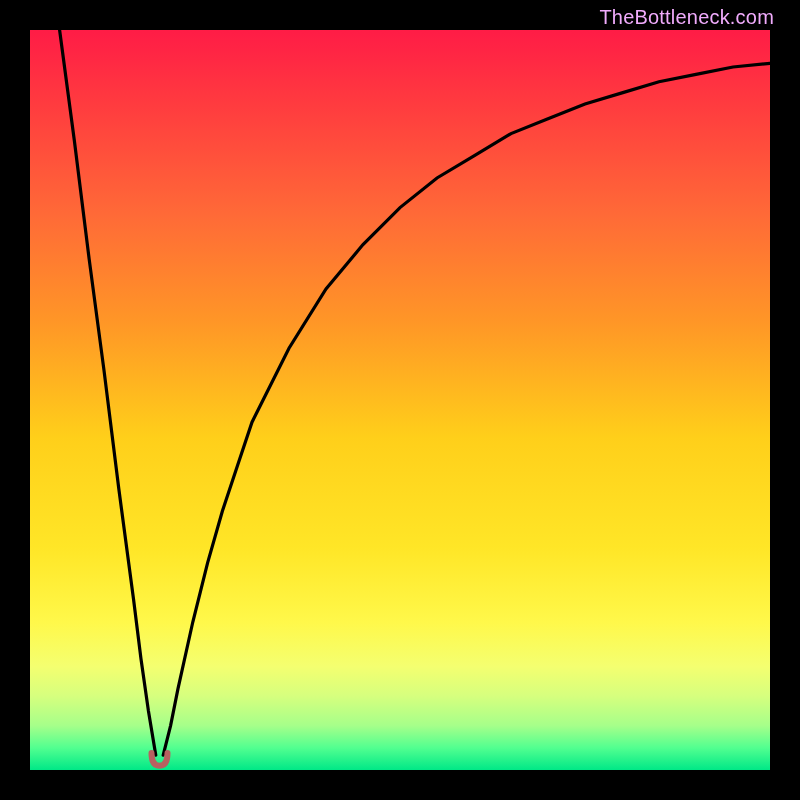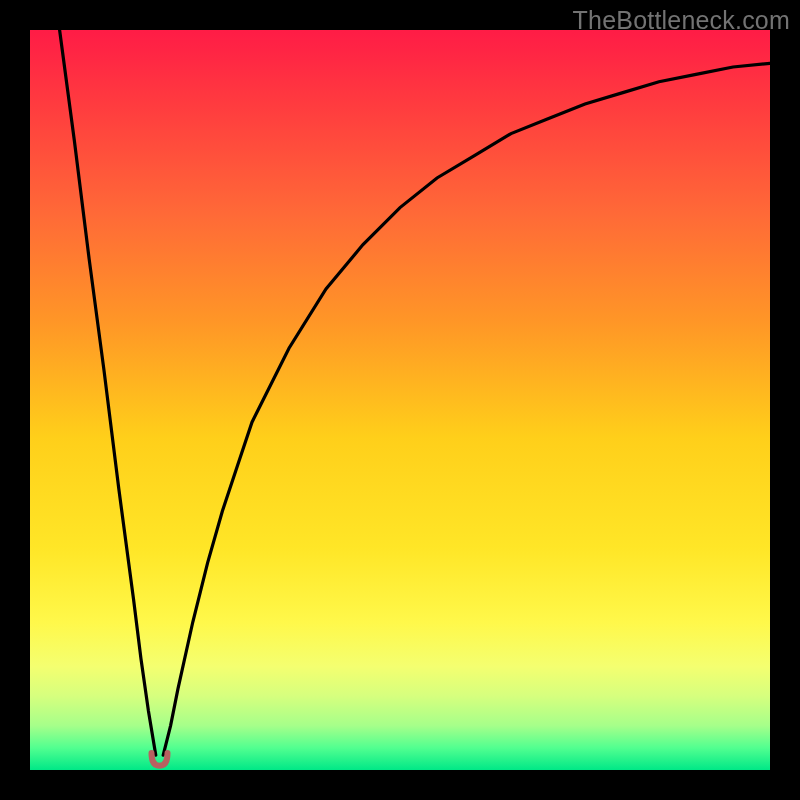--- a/index.html
+++ b/index.html
@@ -30,23 +30,23 @@
   .gradient {
     position: absolute;
     left: 0;
     top: 0;
     width: 100%;
     height: 100%;
   }
   .watermark {
     position: absolute;
     top: 6px;
-    right: 10px;
-    color: #737373;
-    font-size: 25px;
+    right: 26px;
+    color: #f0abfc;
+    font-size: 20px;
     letter-spacing: 0.2px;
     user-select: none;
   }
   svg.curves {
     position: absolute;
     left: 0; top: 0;
     width: 100%; height: 100%;
   }
 </style>
 </head>

